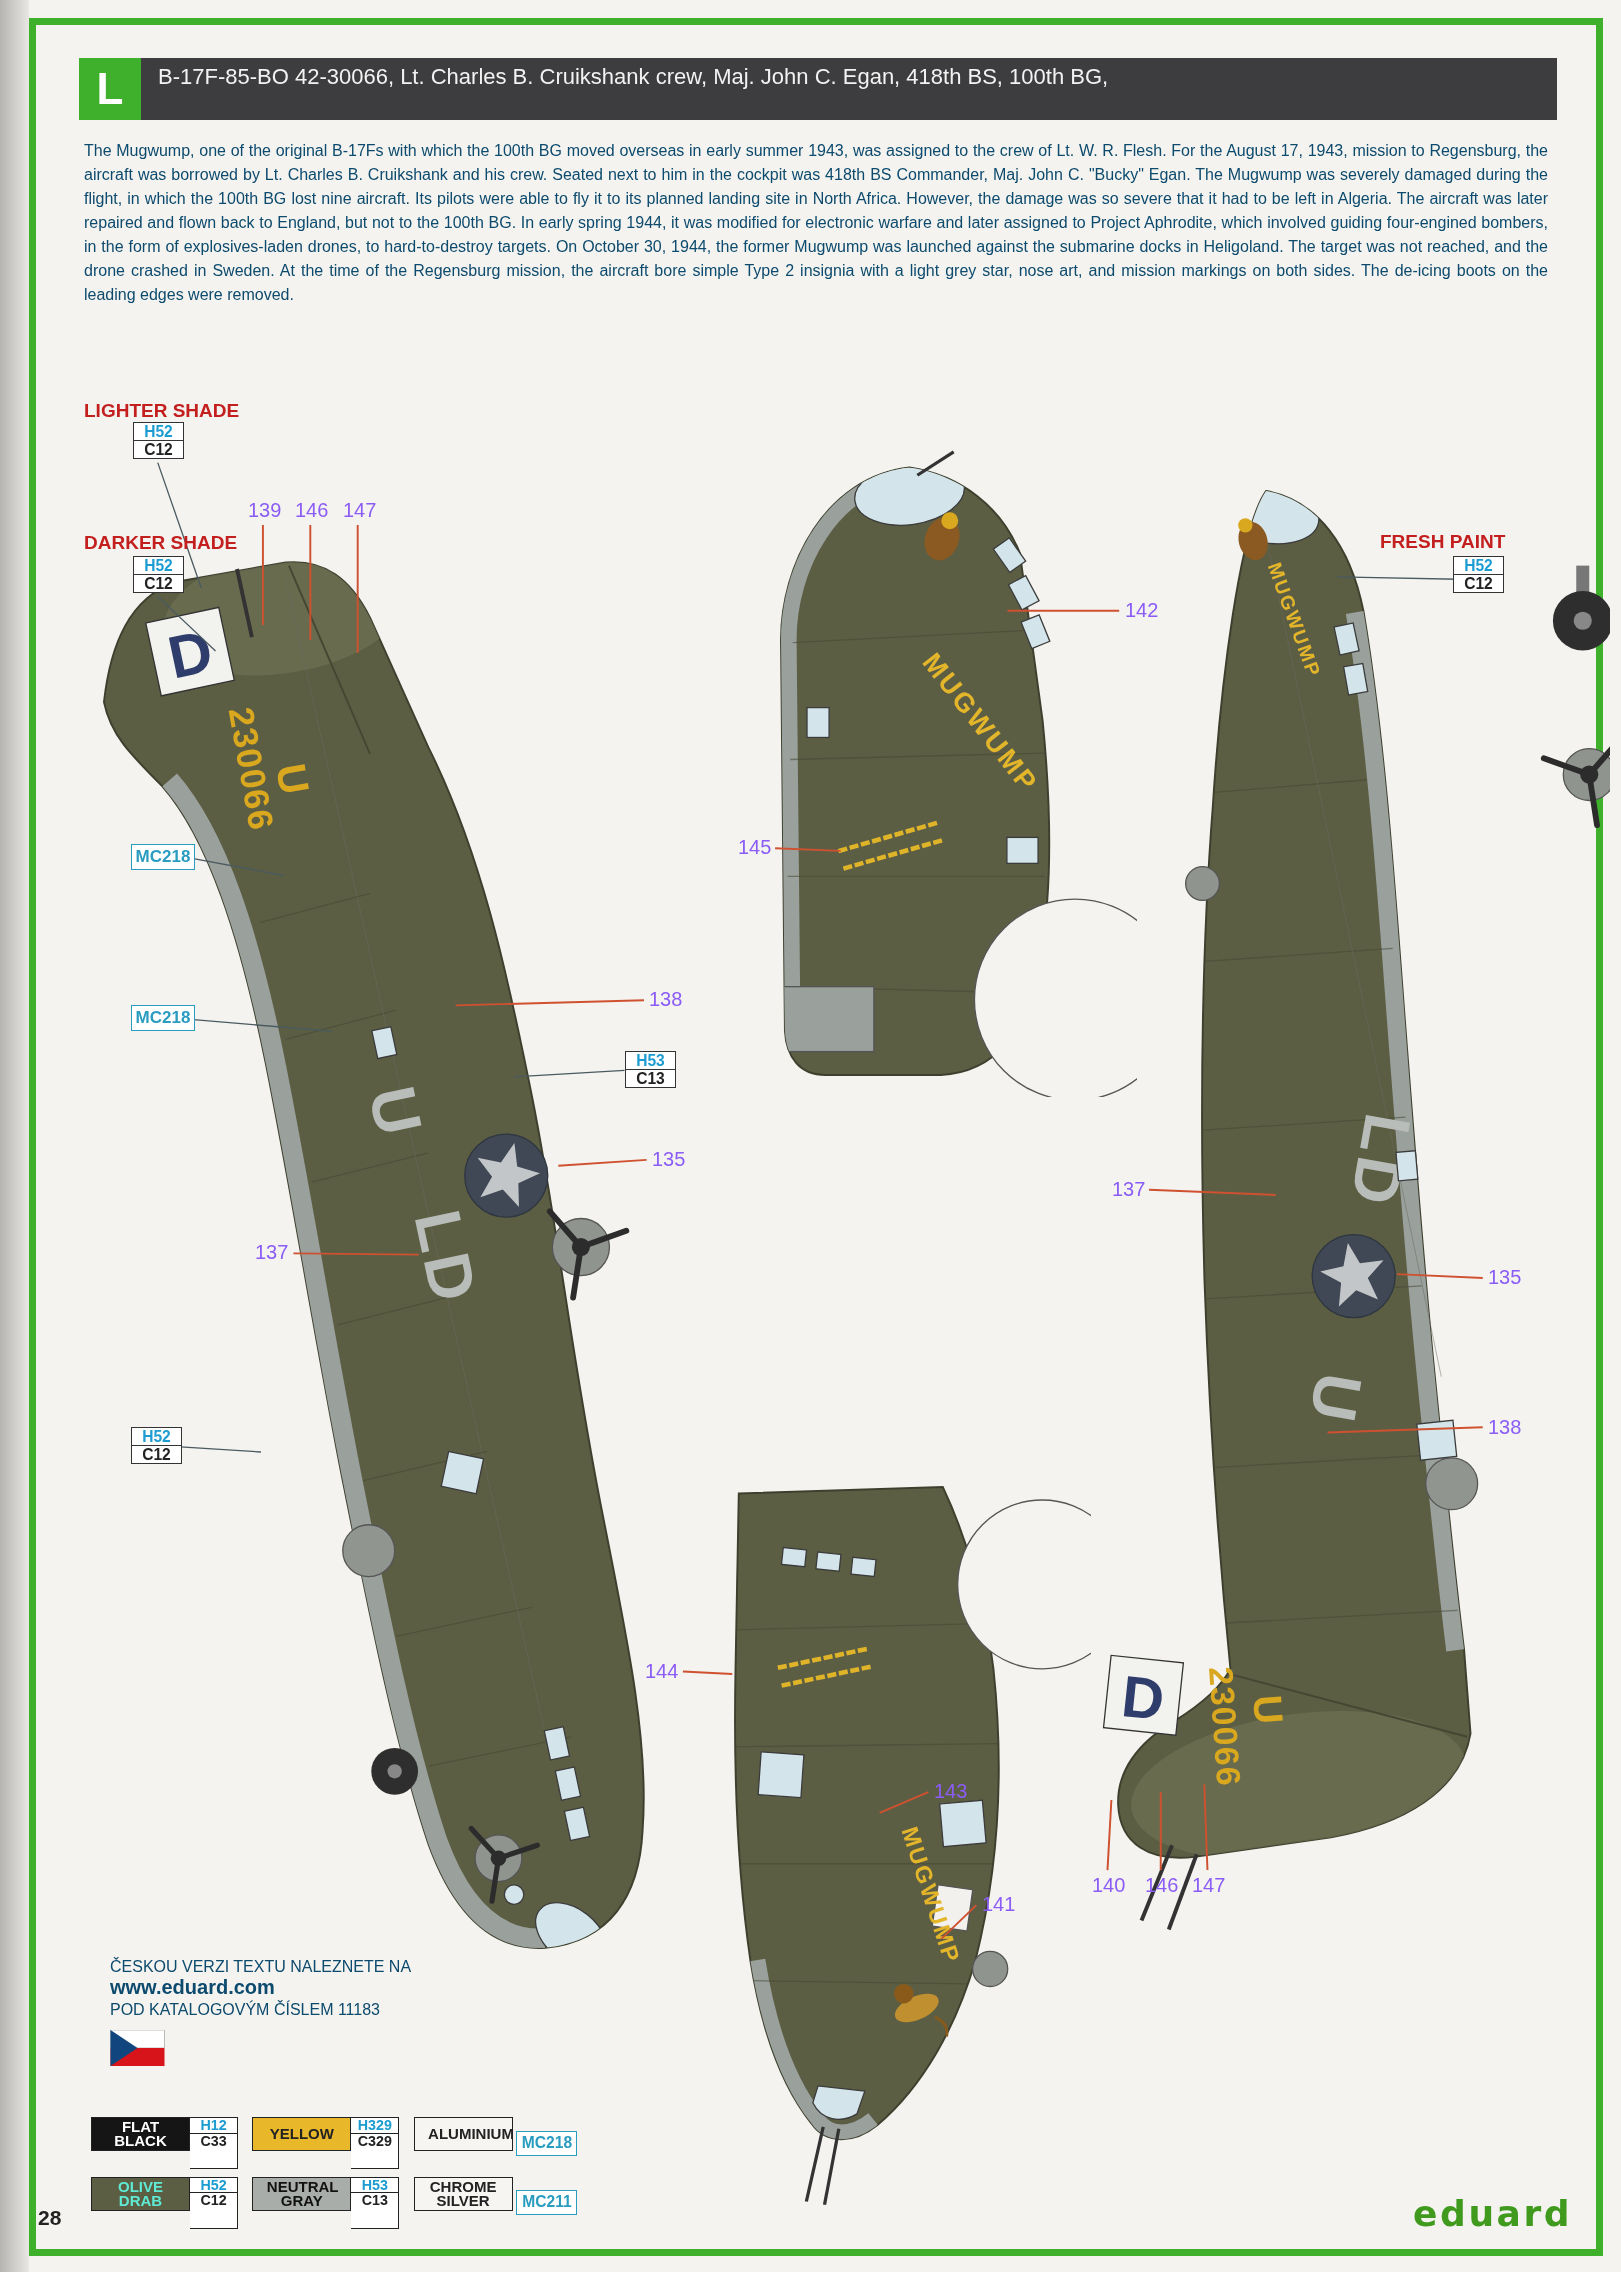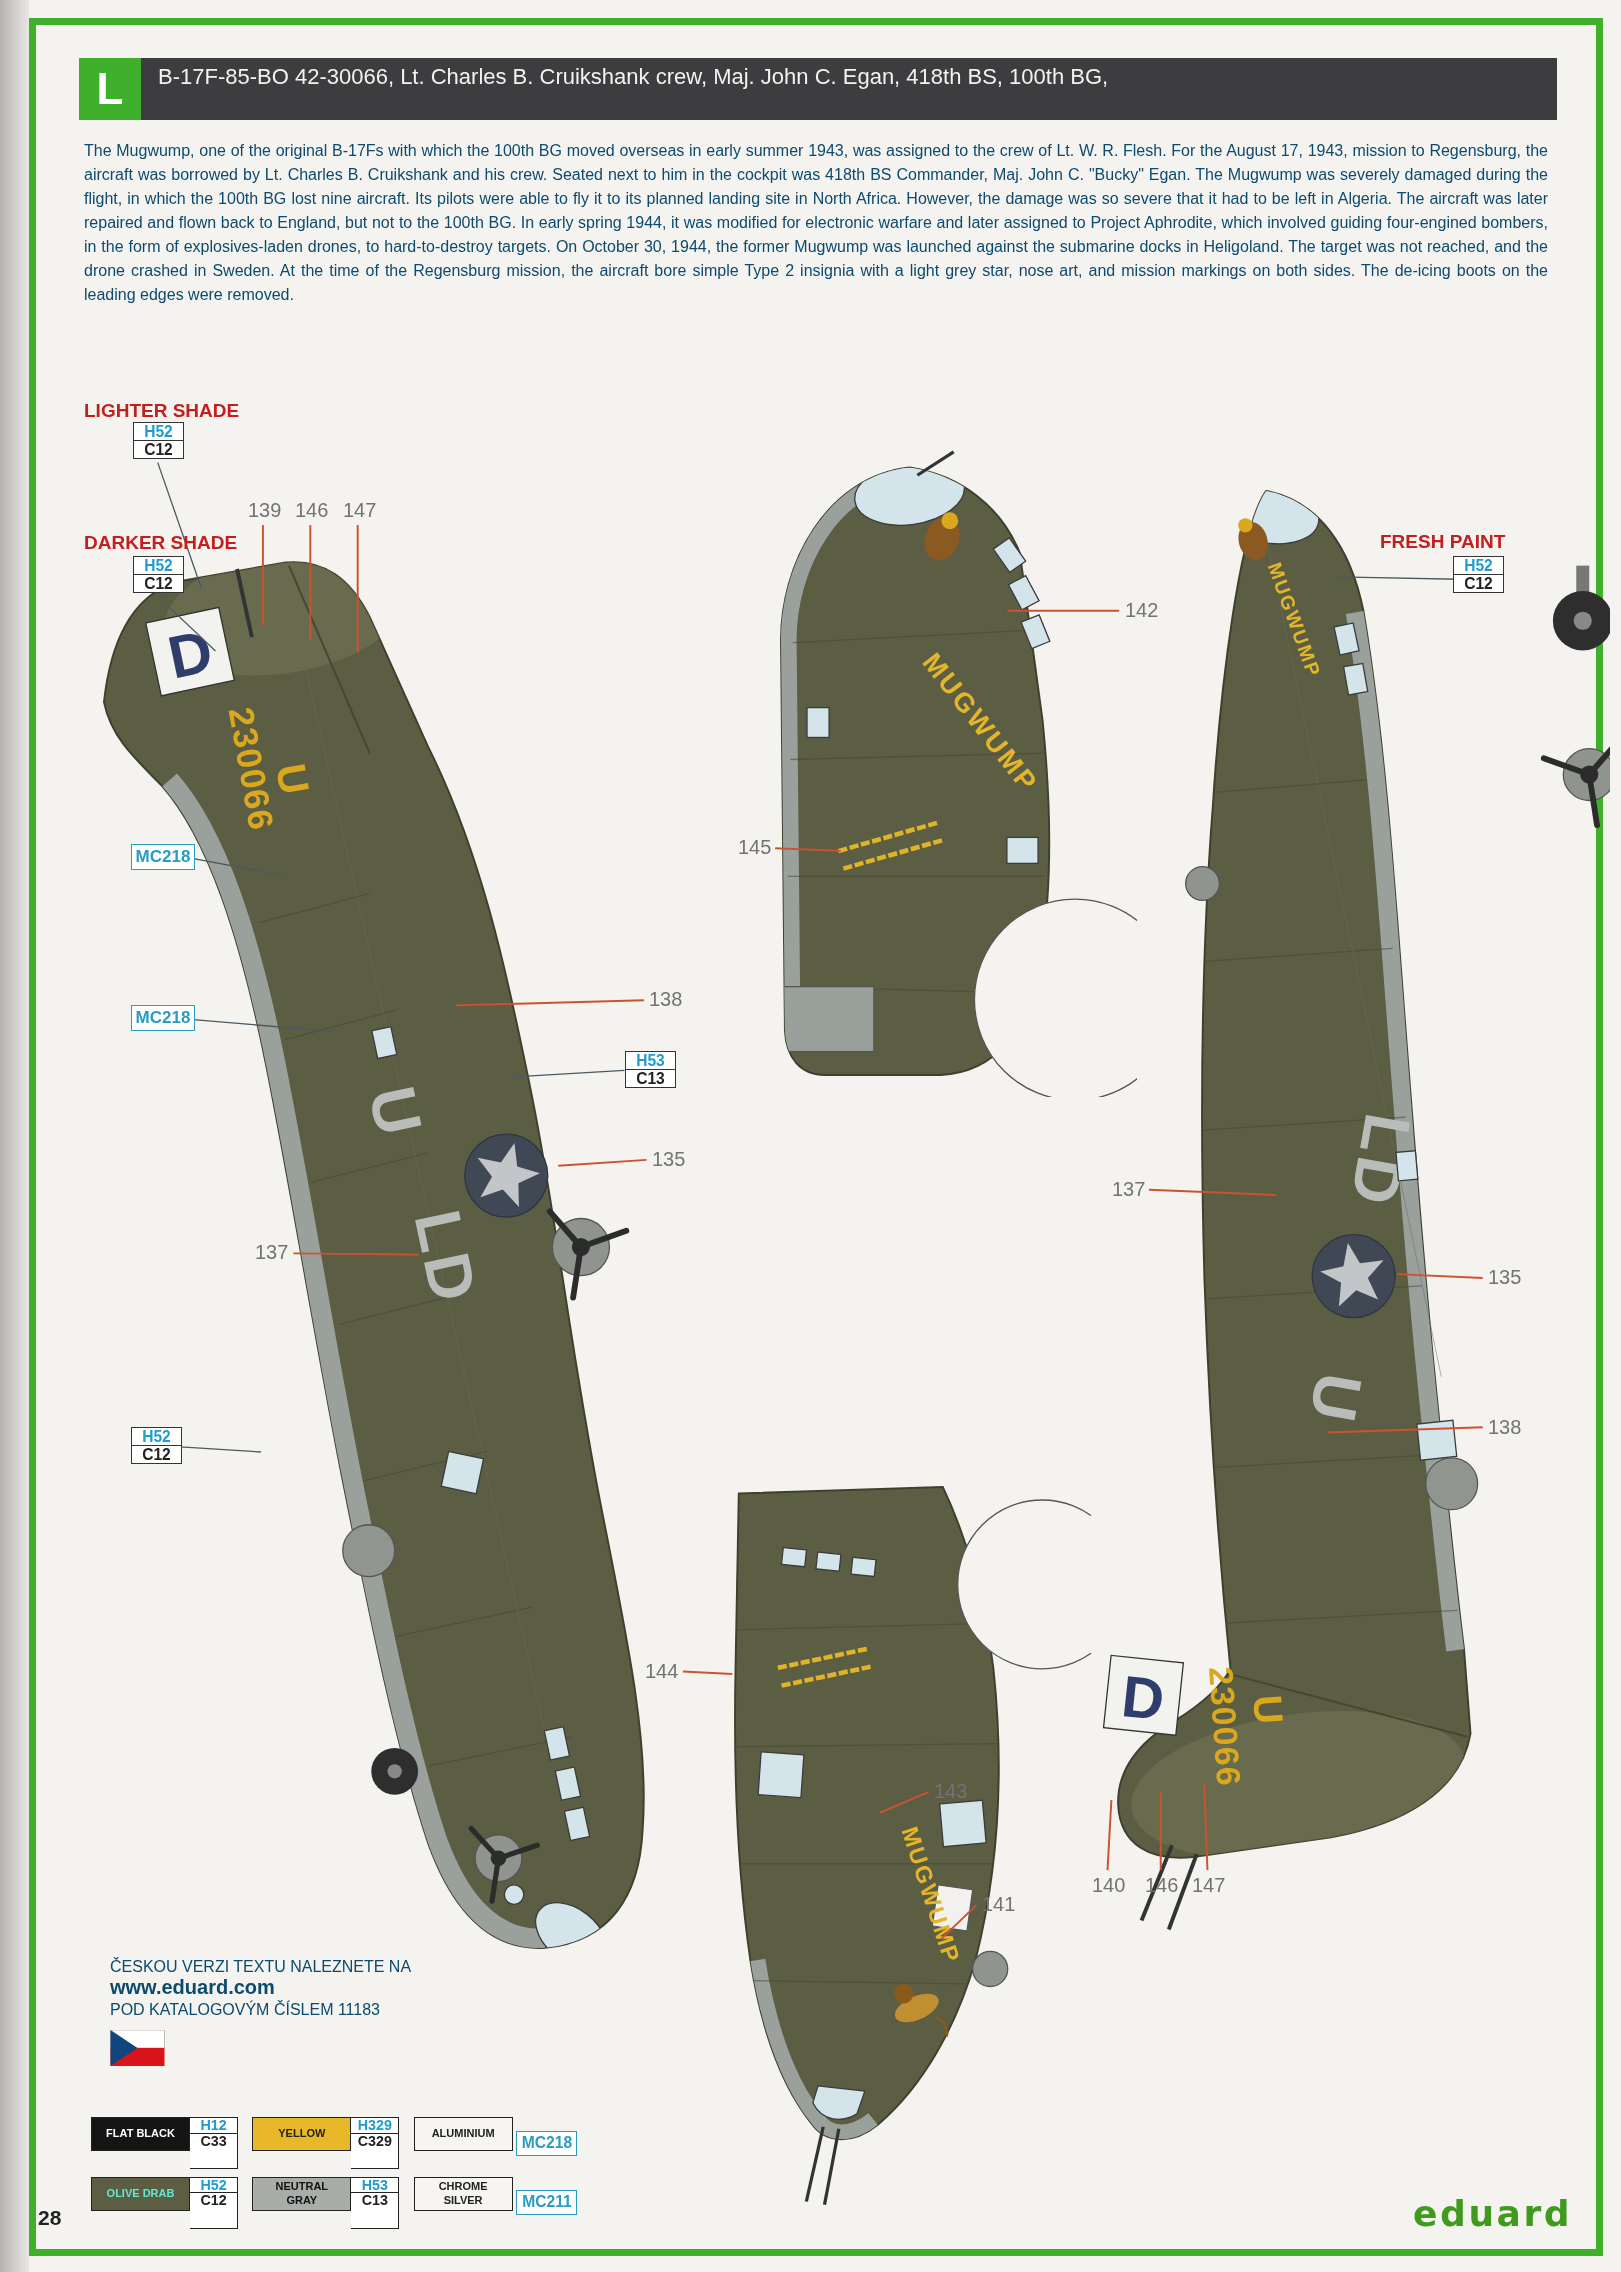--- a/index.html
+++ b/index.html
@@ -12,37 +12,37 @@
     border:7.1px solid #3fb02c;pointer-events:none}
   .header{position:absolute;left:79px;top:58px;width:1478px;height:62px;display:flex}
   .header-letter{width:62px;background:#3fb02c;color:#fff;font-size:44px;font-weight:bold;
     display:flex;align-items:center;justify-content:center}
   .header-bar{flex:1;background:#3d3d3f;color:#f2f2f2;padding:5.2px 0 0 17px;
     font-size:22px;line-height:27px;font-weight:500}
   .body-text{position:absolute;left:84px;top:139px;width:1464px;font-size:16px;
     line-height:24px;color:#0c4a6e;text-align:justify}
   .shade-label{position:absolute;color:#c41f1f;font-size:19px;font-weight:bold;white-space:nowrap}
   .fresh{width:117px;text-align:center}
-  .callout{position:absolute;color:#737373;font-size:20px;font-weight:500}
+  .callout{position:absolute;color:#8b5cf6;font-size:20px;font-weight:500}
   .paint-box{position:absolute;width:51px;background:#fff;border:1.3px solid #333;
     text-align:center;font-size:15.6px;font-weight:bold}
   .paint-box .pb-top{color:#1c9cd0;border-bottom:1.3px solid #333;height:17.5px;line-height:17.5px}
   .paint-box .pb-bot{color:#222;height:17.5px;line-height:17.5px}
   .mc-box{position:absolute;width:64px;height:26px;border:1.9px solid #2a9cc0;color:#2a9cc0;
     background:#fff;font-size:17px;font-weight:bold;text-align:center;line-height:23px}
   .illus{position:absolute}
   .overlay{position:absolute;left:0;top:0;pointer-events:none}
   .czech{position:absolute;left:110px;top:1956px;font-size:16px;color:#0c4a6e;line-height:21.4px}
   .czech .web{font-size:20px;font-weight:bold}
   .flag{position:absolute;left:110px;top:2030px}
   .legend{position:absolute;left:91px;top:2117px}
   .legend-row{display:flex;margin-bottom:7.8px}
   .lg-group{display:flex;margin-right:14.3px}
   .lg-swatch{width:99px;height:34px;border:1.3px solid #222;display:flex;align-items:center;
-    justify-content:center;text-align:center;font-size:11px;font-weight:bold;line-height:13.6px}
+    justify-content:center;text-align:center;font-size:15px;font-weight:bold;line-height:13.6px}
   .lg-swatch span{display:inline-block;max-width:70px}
   .sw-black{background:#151515;color:#fff}
   .sw-yellow{background:#e8b82a;color:#222}
   .sw-alu{background:#f6f5f2;color:#222}
   .sw-olive{background:#5c5e44;color:#5eead4}
   .sw-gray{background:#a9ada9;color:#111}
   .sw-chrome{background:#f6f5f2;color:#222}
   .lg-code{width:48px;height:52px;border:1.3px solid #222;border-left:none;text-align:center;
     font-size:14.3px;font-weight:bold;background:#fff}
   .lg-code .pb-top{color:#1c9cd0;border-bottom:1.3px solid #222;height:15.6px;line-height:15.6px}

